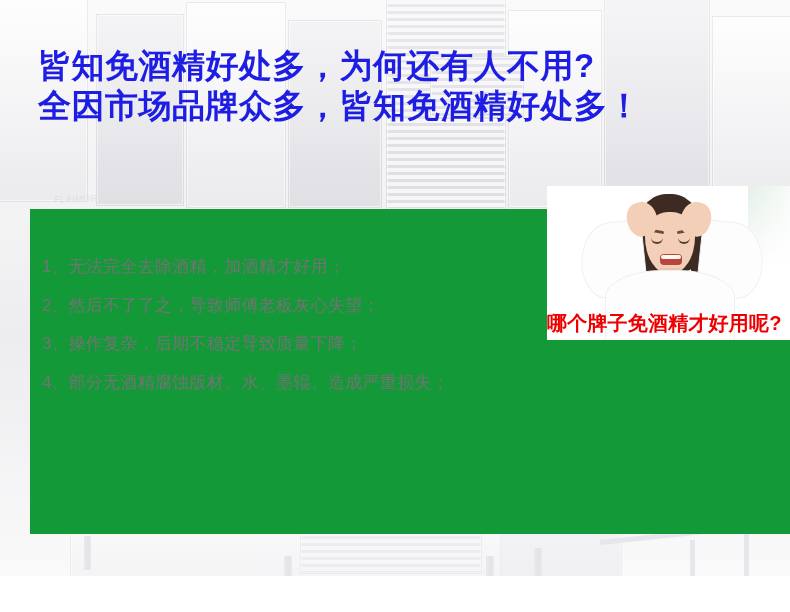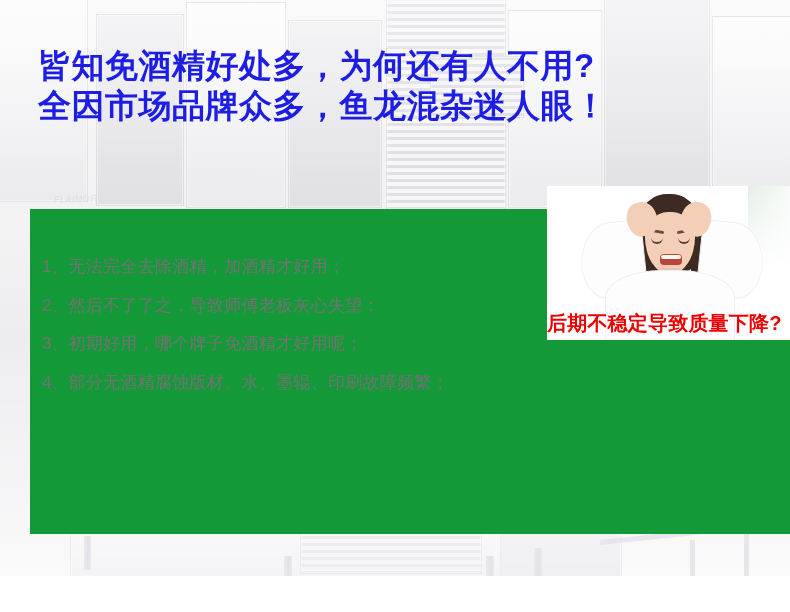--- a/index.html
+++ b/index.html
@@ -267,37 +267,37 @@
     <div class="leg" style="left:284px; top:556px; width:8px; height:40px;"></div>
     <div class="leg" style="left:486px; top:556px; width:8px; height:40px;"></div>
     <div class="leg" style="left:534px; top:548px; width:8px; height:44px;"></div>
     <div class="rail" style="left:600px; top:540px; width:190px; height:5px; transform:rotate(-6deg);"></div>
     <div class="rail" style="left:690px; top:540px; width:5px; height:70px;"></div>
     <div class="rail" style="left:744px; top:534px; width:5px; height:76px;"></div>
   </div>
 
   <div class="headline">
     <span class="hl-line">皆知免酒精好处多，为何还有人不用?</span>
-    <span class="hl-line">全因市场品牌众多，鱼龙混杂迷人眼！</span>
+    <span class="hl-line">全因市场品牌众多，皆知免酒精好处多！</span>
   </div>
 
   <div class="green-panel"></div>
 
   <div class="reason-list">
     <div class="reason-item">
       <span class="num">1、</span><span>无法完全去除酒精，加酒精才好用；</span>
     </div>
     <div class="reason-item">
       <span class="num">2、</span><span>然后不了了之，导致师傅老板灰心失望；</span>
     </div>
     <div class="reason-item">
-      <span class="num">3、</span><span>初期好用，哪个牌子免酒精才好用呢；</span>
+      <span class="num">3、</span><span>操作复杂，后期不稳定导致质量下降；</span>
     </div>
     <div class="reason-item">
-      <span class="num">4、</span><span>部分无酒精腐蚀版材、水、墨辊、印刷故障频繁；</span>
+      <span class="num">4、</span><span>部分无酒精腐蚀版材、水、墨辊、造成严重损失；</span>
     </div>
   </div>
 
   <div class="inset">
     <div class="inset-photo">
       <div class="inset-green-hint"></div>
       <div class="hair"></div>
       <div class="hair-l"></div>
       <div class="hair-r"></div>
       <div class="face"></div>
@@ -310,15 +310,15 @@
       <div class="neck"></div>
       <div class="arm-l"></div>
       <div class="arm-r"></div>
       <div class="shirt"></div>
       <div class="hand-l"></div>
       <div class="hand-r"></div>
       <div class="inset-edge-glow"></div>
     </div>
   </div>
 
-  <div class="red-caption">后期不稳定导致质量下降?</div>
+  <div class="red-caption">哪个牌子免酒精才好用呢?</div>
 
 </div>
 
 </body></html>

